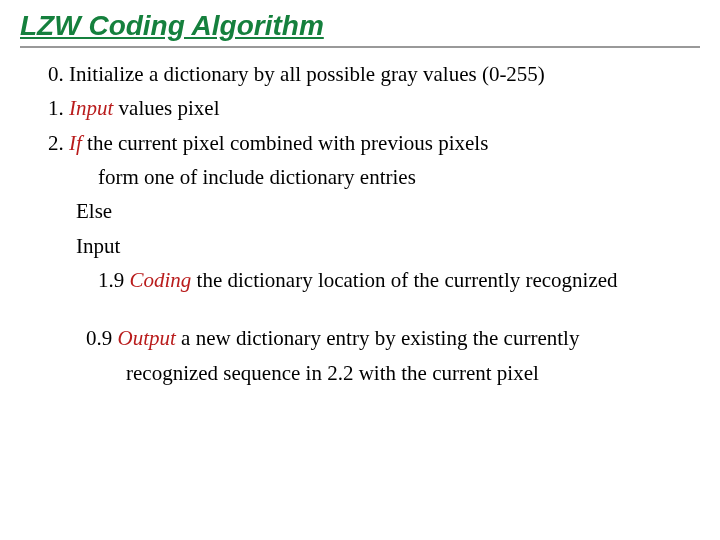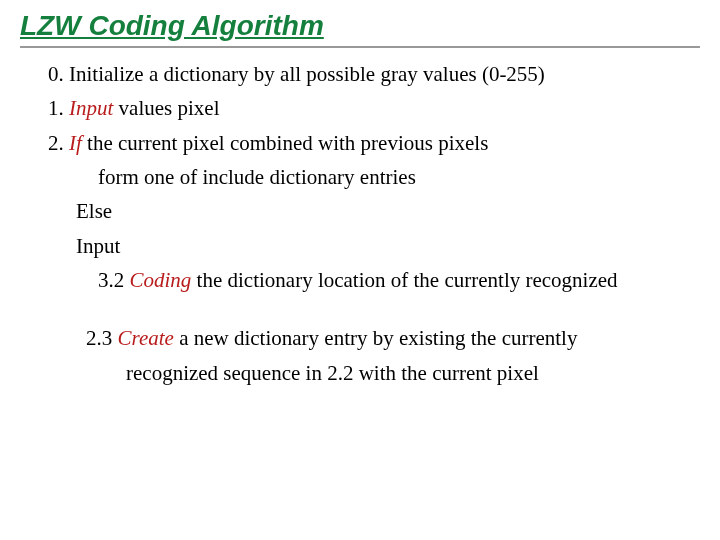--- a/index.html
+++ b/index.html
@@ -71,26 +71,26 @@
 
     <p class="step"><span>2. </span><span class="red">If</span><span> the current pixel combined with previous pixels</span></p>
 
     <p class="step sub1">form one of include dictionary entries</p>
 
     <p class="step sub0">Else</p>
 
 
     <p class="step sub0">Input</p>
 
-    <p class="step sub1"><span>3.2 </span><span class="red">Coding</span><span> the dictionary location of the currently recognized</span></p>
+    <p class="step sub1"><span>1.9 </span><span class="red">Coding</span><span> the dictionary location of the currently recognized</span></p>
 
 
     <div class="gap"></div>
 
-    <p class="step sub2"><span>2.3 </span><span class="red">Create</span><span> a new dictionary entry by existing the currently</span></p>
+    <p class="step sub2"><span>0.9 </span><span class="red">Output</span><span> a new dictionary entry by existing the currently</span></p>
 
     <p class="step sub2b">recognized sequence in 2.2 with the current pixel</p>
 
     <div class="gap"></div>
 
 
   </div>
 </div>
 
 </body></html>

